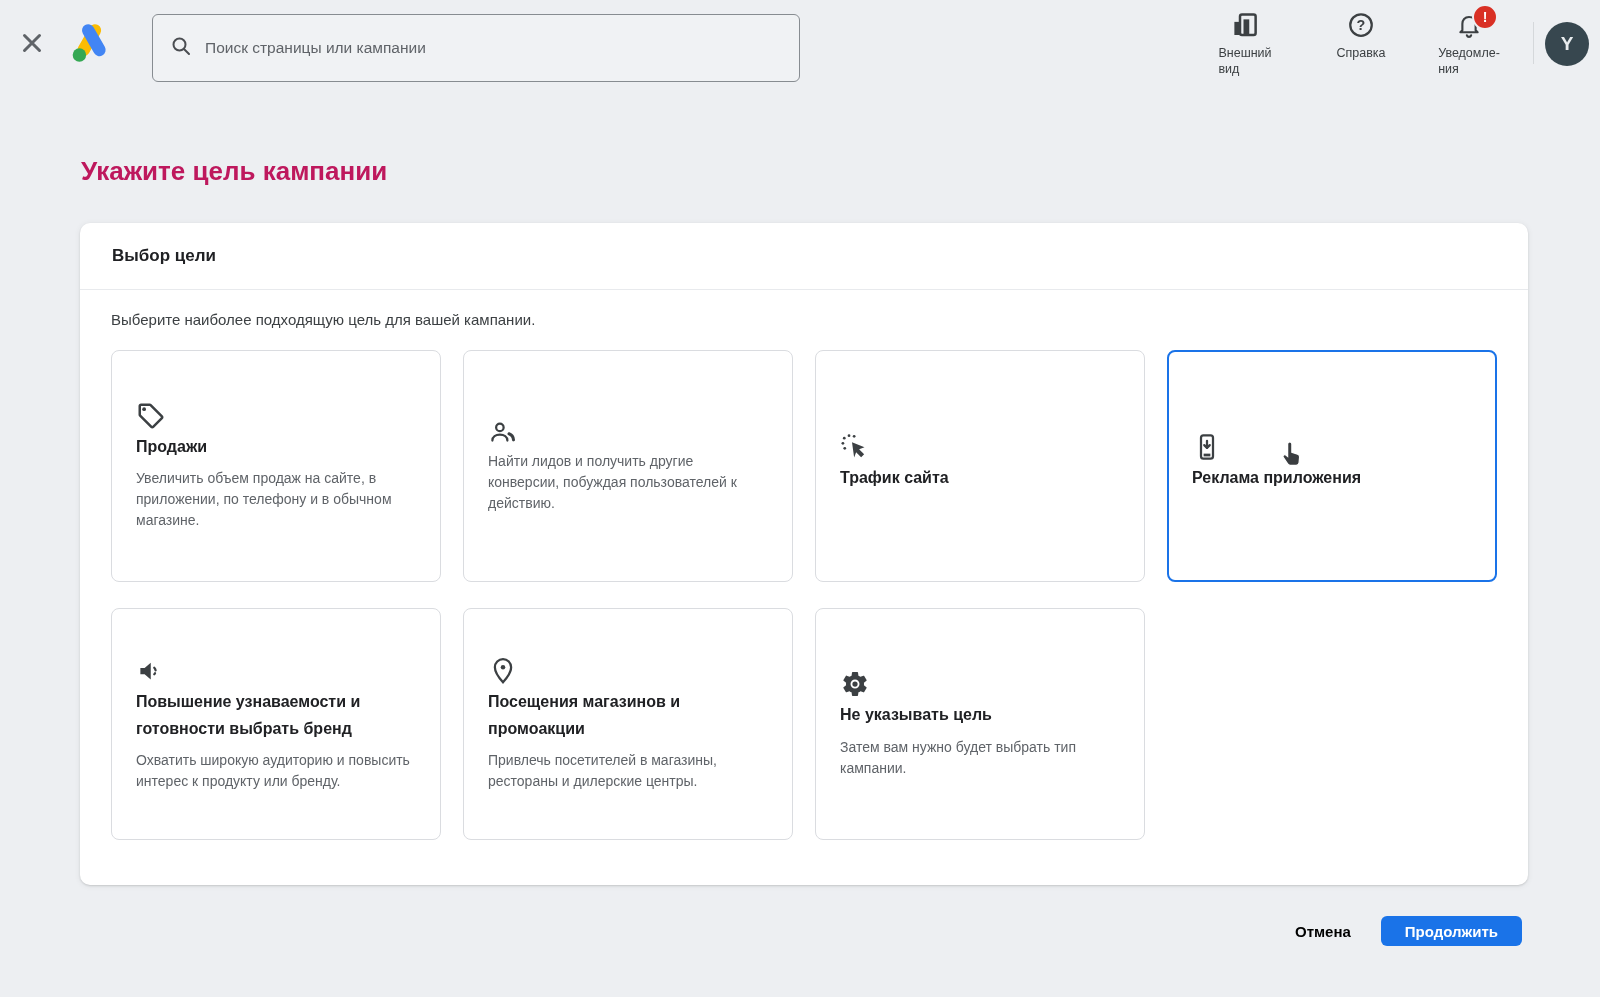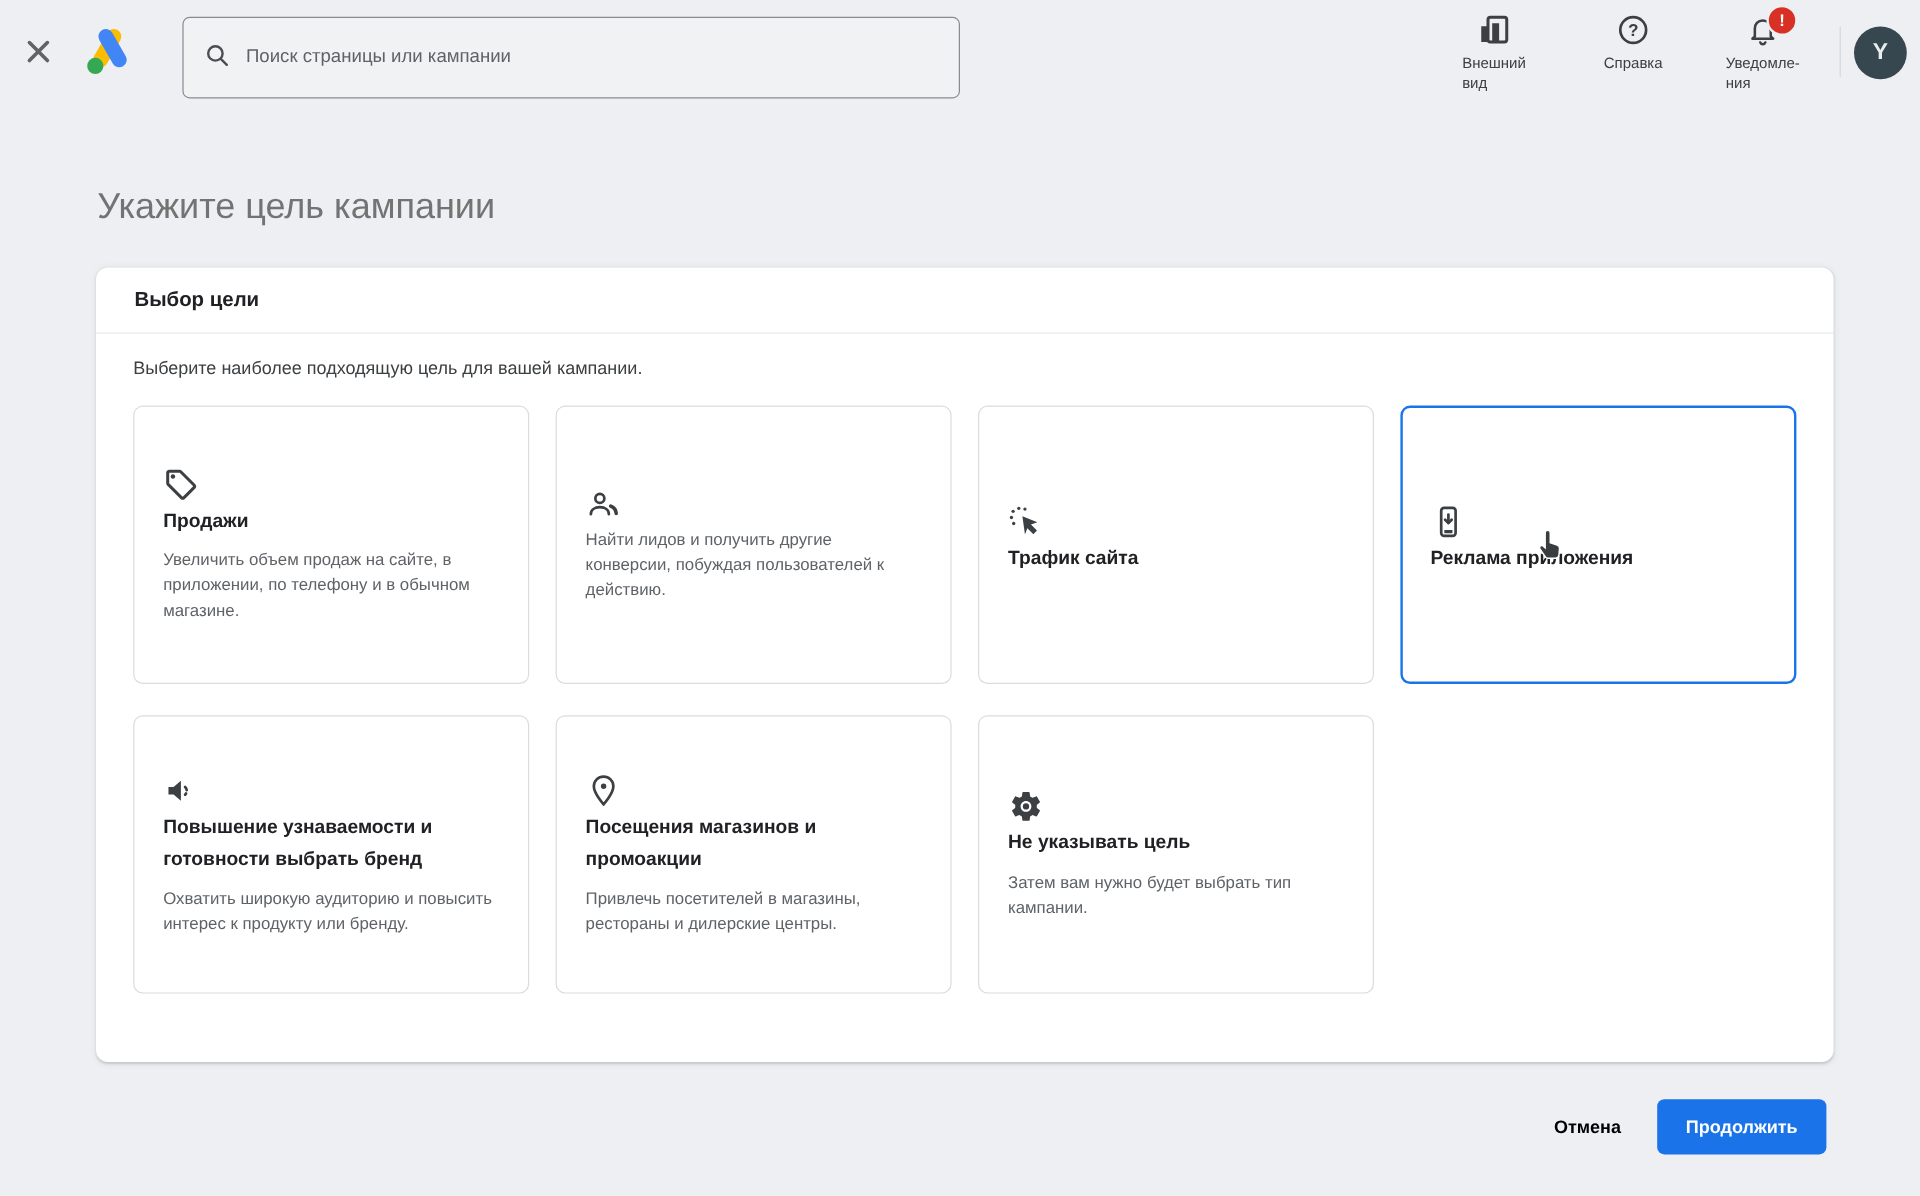--- a/index.html
+++ b/index.html
@@ -29,42 +29,42 @@
   .bell-wrap { position:relative; }
   .notif-badge { position:absolute; top:-6px; right:-14px; width:26px; height:26px;
     border-radius:50%; background:#d93025; color:#fff; font-size:14px; font-weight:bold;
     display:flex; align-items:center; justify-content:center; border:2px solid #edeff2; }
   .hdr-divider { position:absolute; left:1533px; top:22px; width:1px; height:42px; background:#d5d8db; }
   .avatar { position:absolute; left:1545px; top:22px; width:44px; height:44px; border-radius:50%;
     background:#37474f; color:#e9edef; font-size:19px; font-weight:bold;
     display:flex; align-items:center; justify-content:center; cursor:pointer; border:none; font-family:inherit; }
 
   
-  .page-title { position:absolute; left:81px; top:156px; font-size:30px; font-weight:400; color:#737373; }
+  .page-title { position:absolute; left:81px; top:156px; font-size:26px; font-weight:700; color:#be185d; }
 
   .panel { position:absolute; left:80px; top:223px; width:1448px; height:662px;
     background:#fff; border-radius:10px; box-shadow:0 1px 2px rgba(60,64,67,.18), 0 1px 6px rgba(60,64,67,.08); }
-  .panel-header { height:55px; display:flex; align-items:center; padding:0 32px;
+  .panel-header { height:67px; display:flex; align-items:center; padding:0 32px;
     border-bottom:1px solid #e8eaed; font-size:17px; font-weight:bold; color:#202124; }
   .panel-body { padding:21px 31px 0; }
   .panel-subtitle { font-size:15px; color:#3c4043; margin-bottom:22px; }
 
   .goal-grid { display:grid; grid-template-columns:repeat(4,1fr); gap:26px 22px; }
   .goal-card { background:#fff; border:1px solid #dadce0; border-radius:8px;
     min-height:232px; padding:27px 24px; text-align:left; cursor:pointer; font-family:inherit; }
   .goal-card.selected { border:2px solid #1a73e8; padding:26px 23px; }
   .goal-card .g-icon { margin-bottom:14px; height:32px; }
   .goal-card h3 { font-size:16px; font-weight:bold; color:#202124; line-height:1.65; margin-bottom:8px; }
   .goal-card p { font-size:14px; color:#5f6368; line-height:1.5; }
 
   .footer-actions { position:absolute; right:78px; top:916px; display:flex; align-items:center; gap:30px; }
   .cancel-link { background:none; border:none; color:#000000; font-size:15px; font-weight:bold;
     cursor:pointer; font-family:inherit; }
   .continue-btn { background:#1a73e8; border:none; color:#fff; font-size:15px; font-weight:bold;
-    height:46px; padding:0 24px; border-radius:6px; cursor:pointer; font-family:inherit; }
+    height:30px; padding:0 24px; border-radius:6px; cursor:pointer; font-family:inherit; }
 
   .hand-cursor { position:absolute; left:1276px; top:440px; width:30px; height:30px; pointer-events:none; z-index:5; }
 </style>
 </head>
 <body>
 
 <div class="stage">
 
   <button class="close-btn">
     <span>

